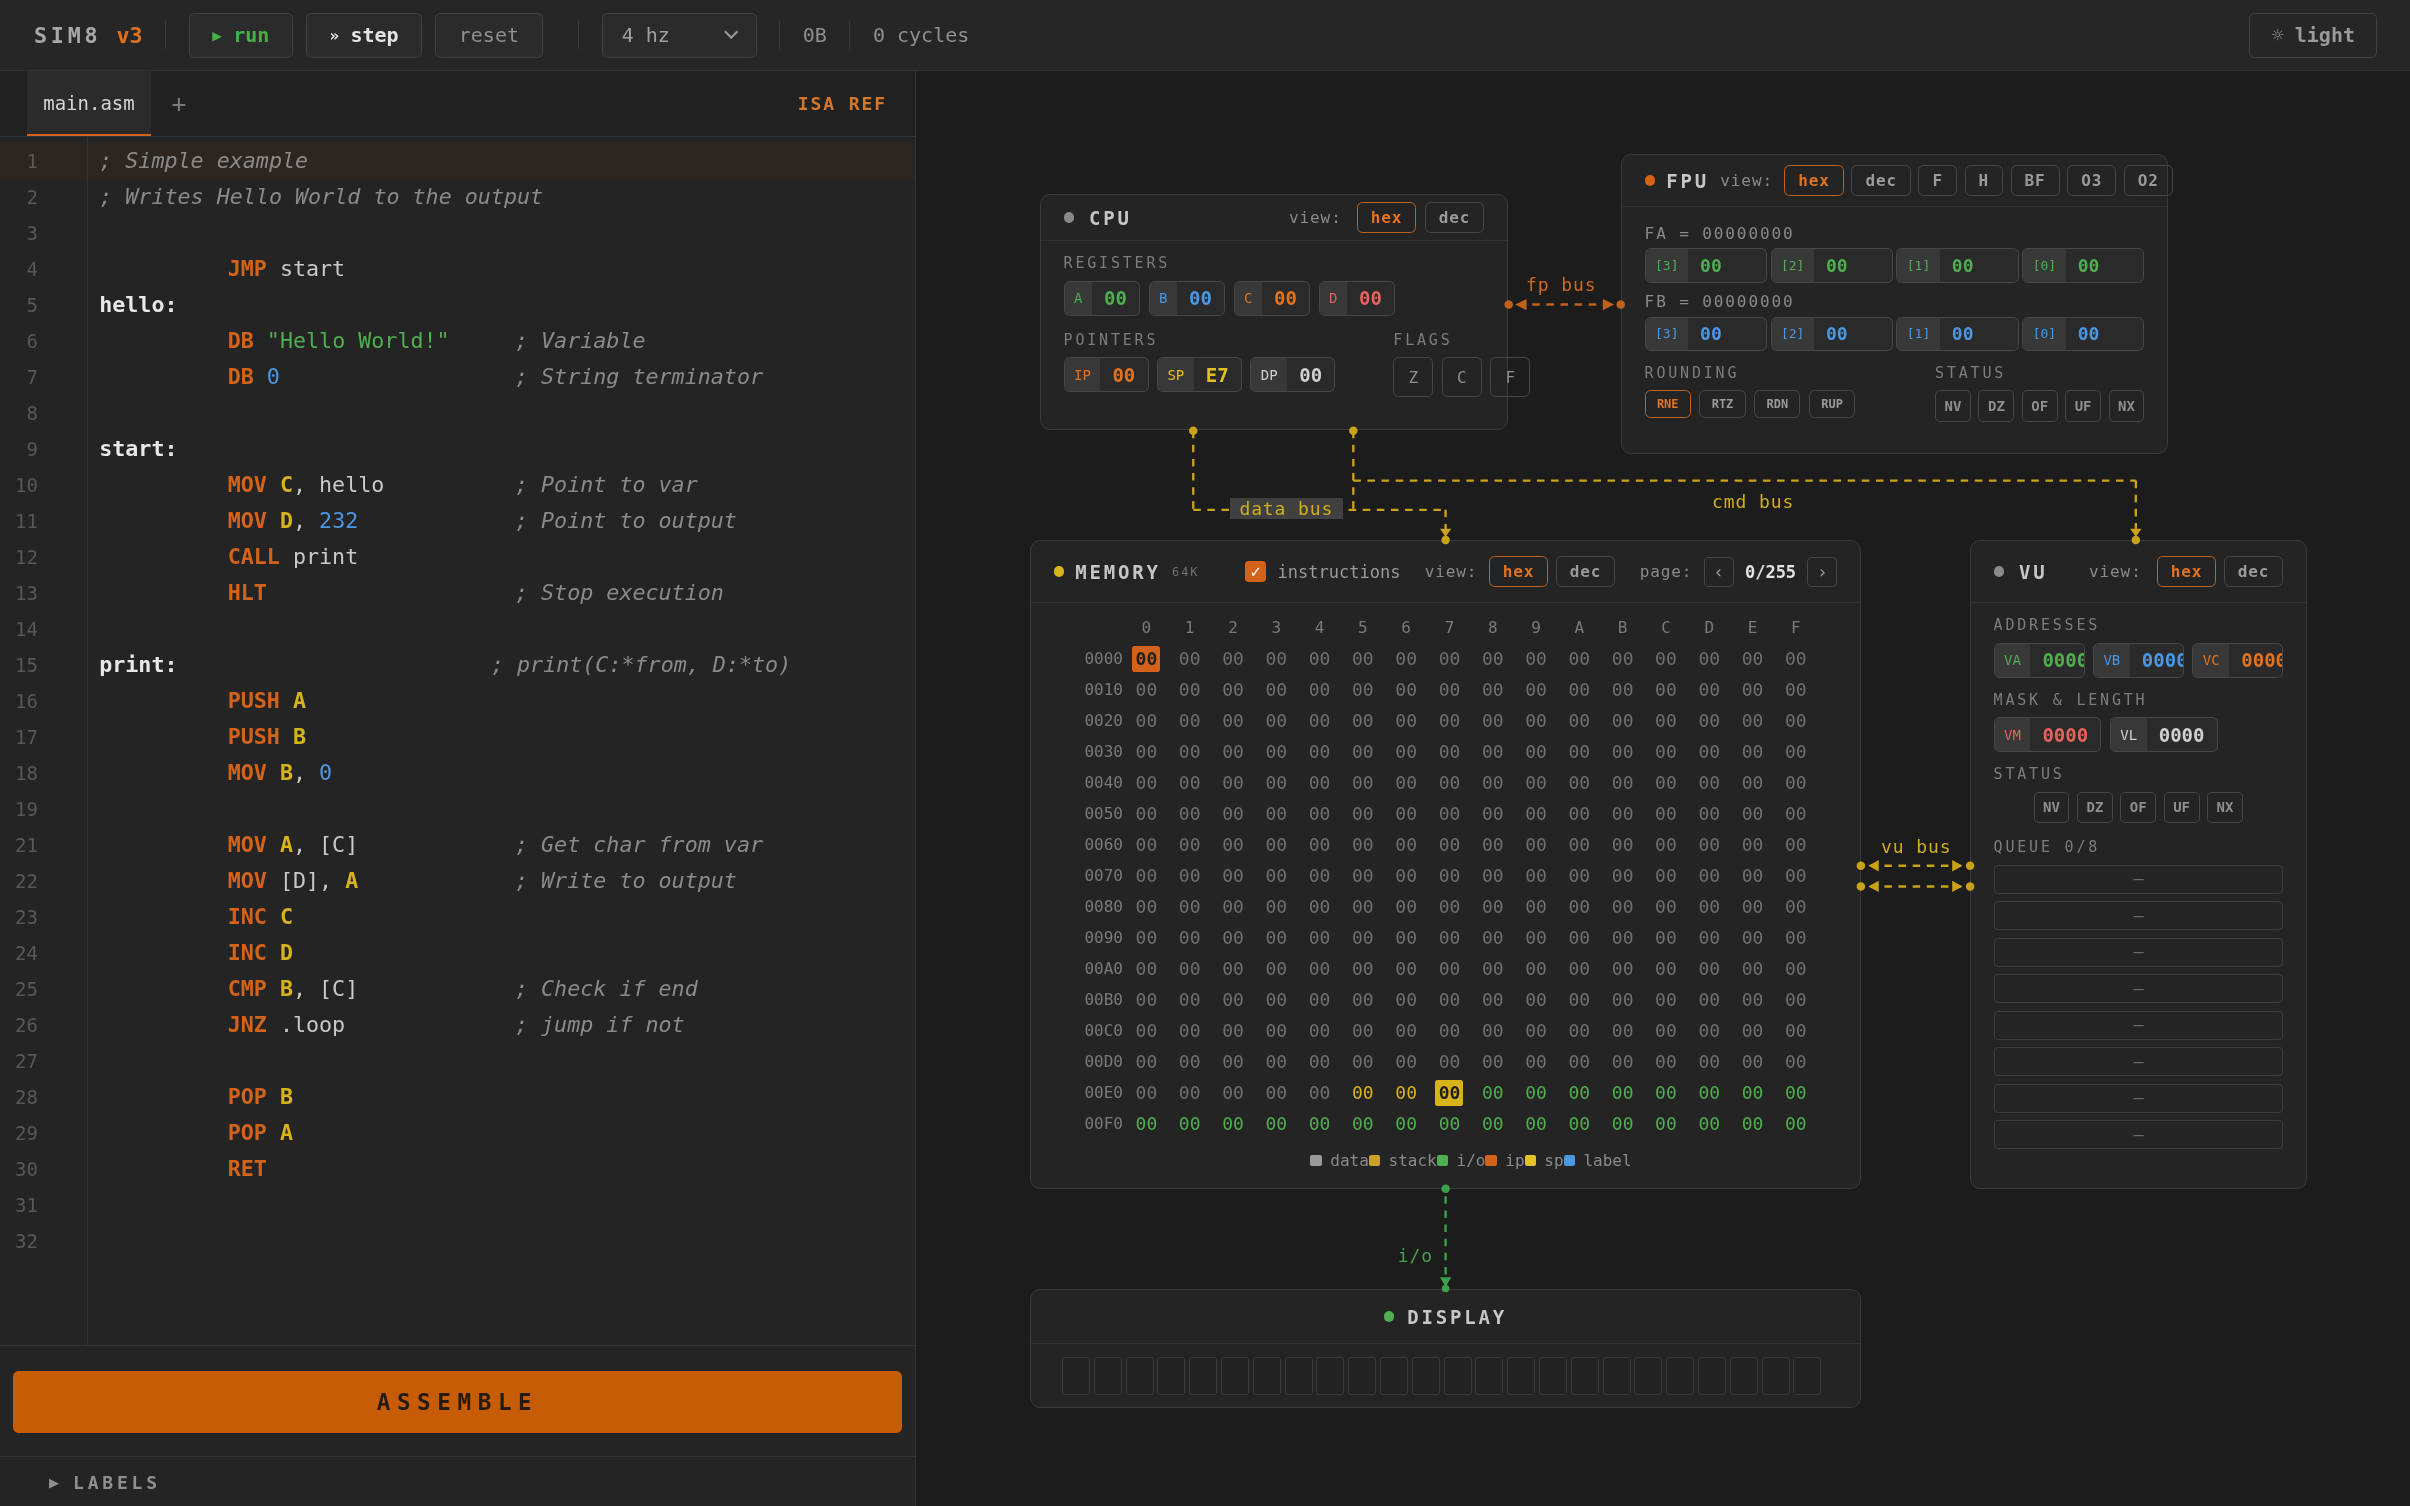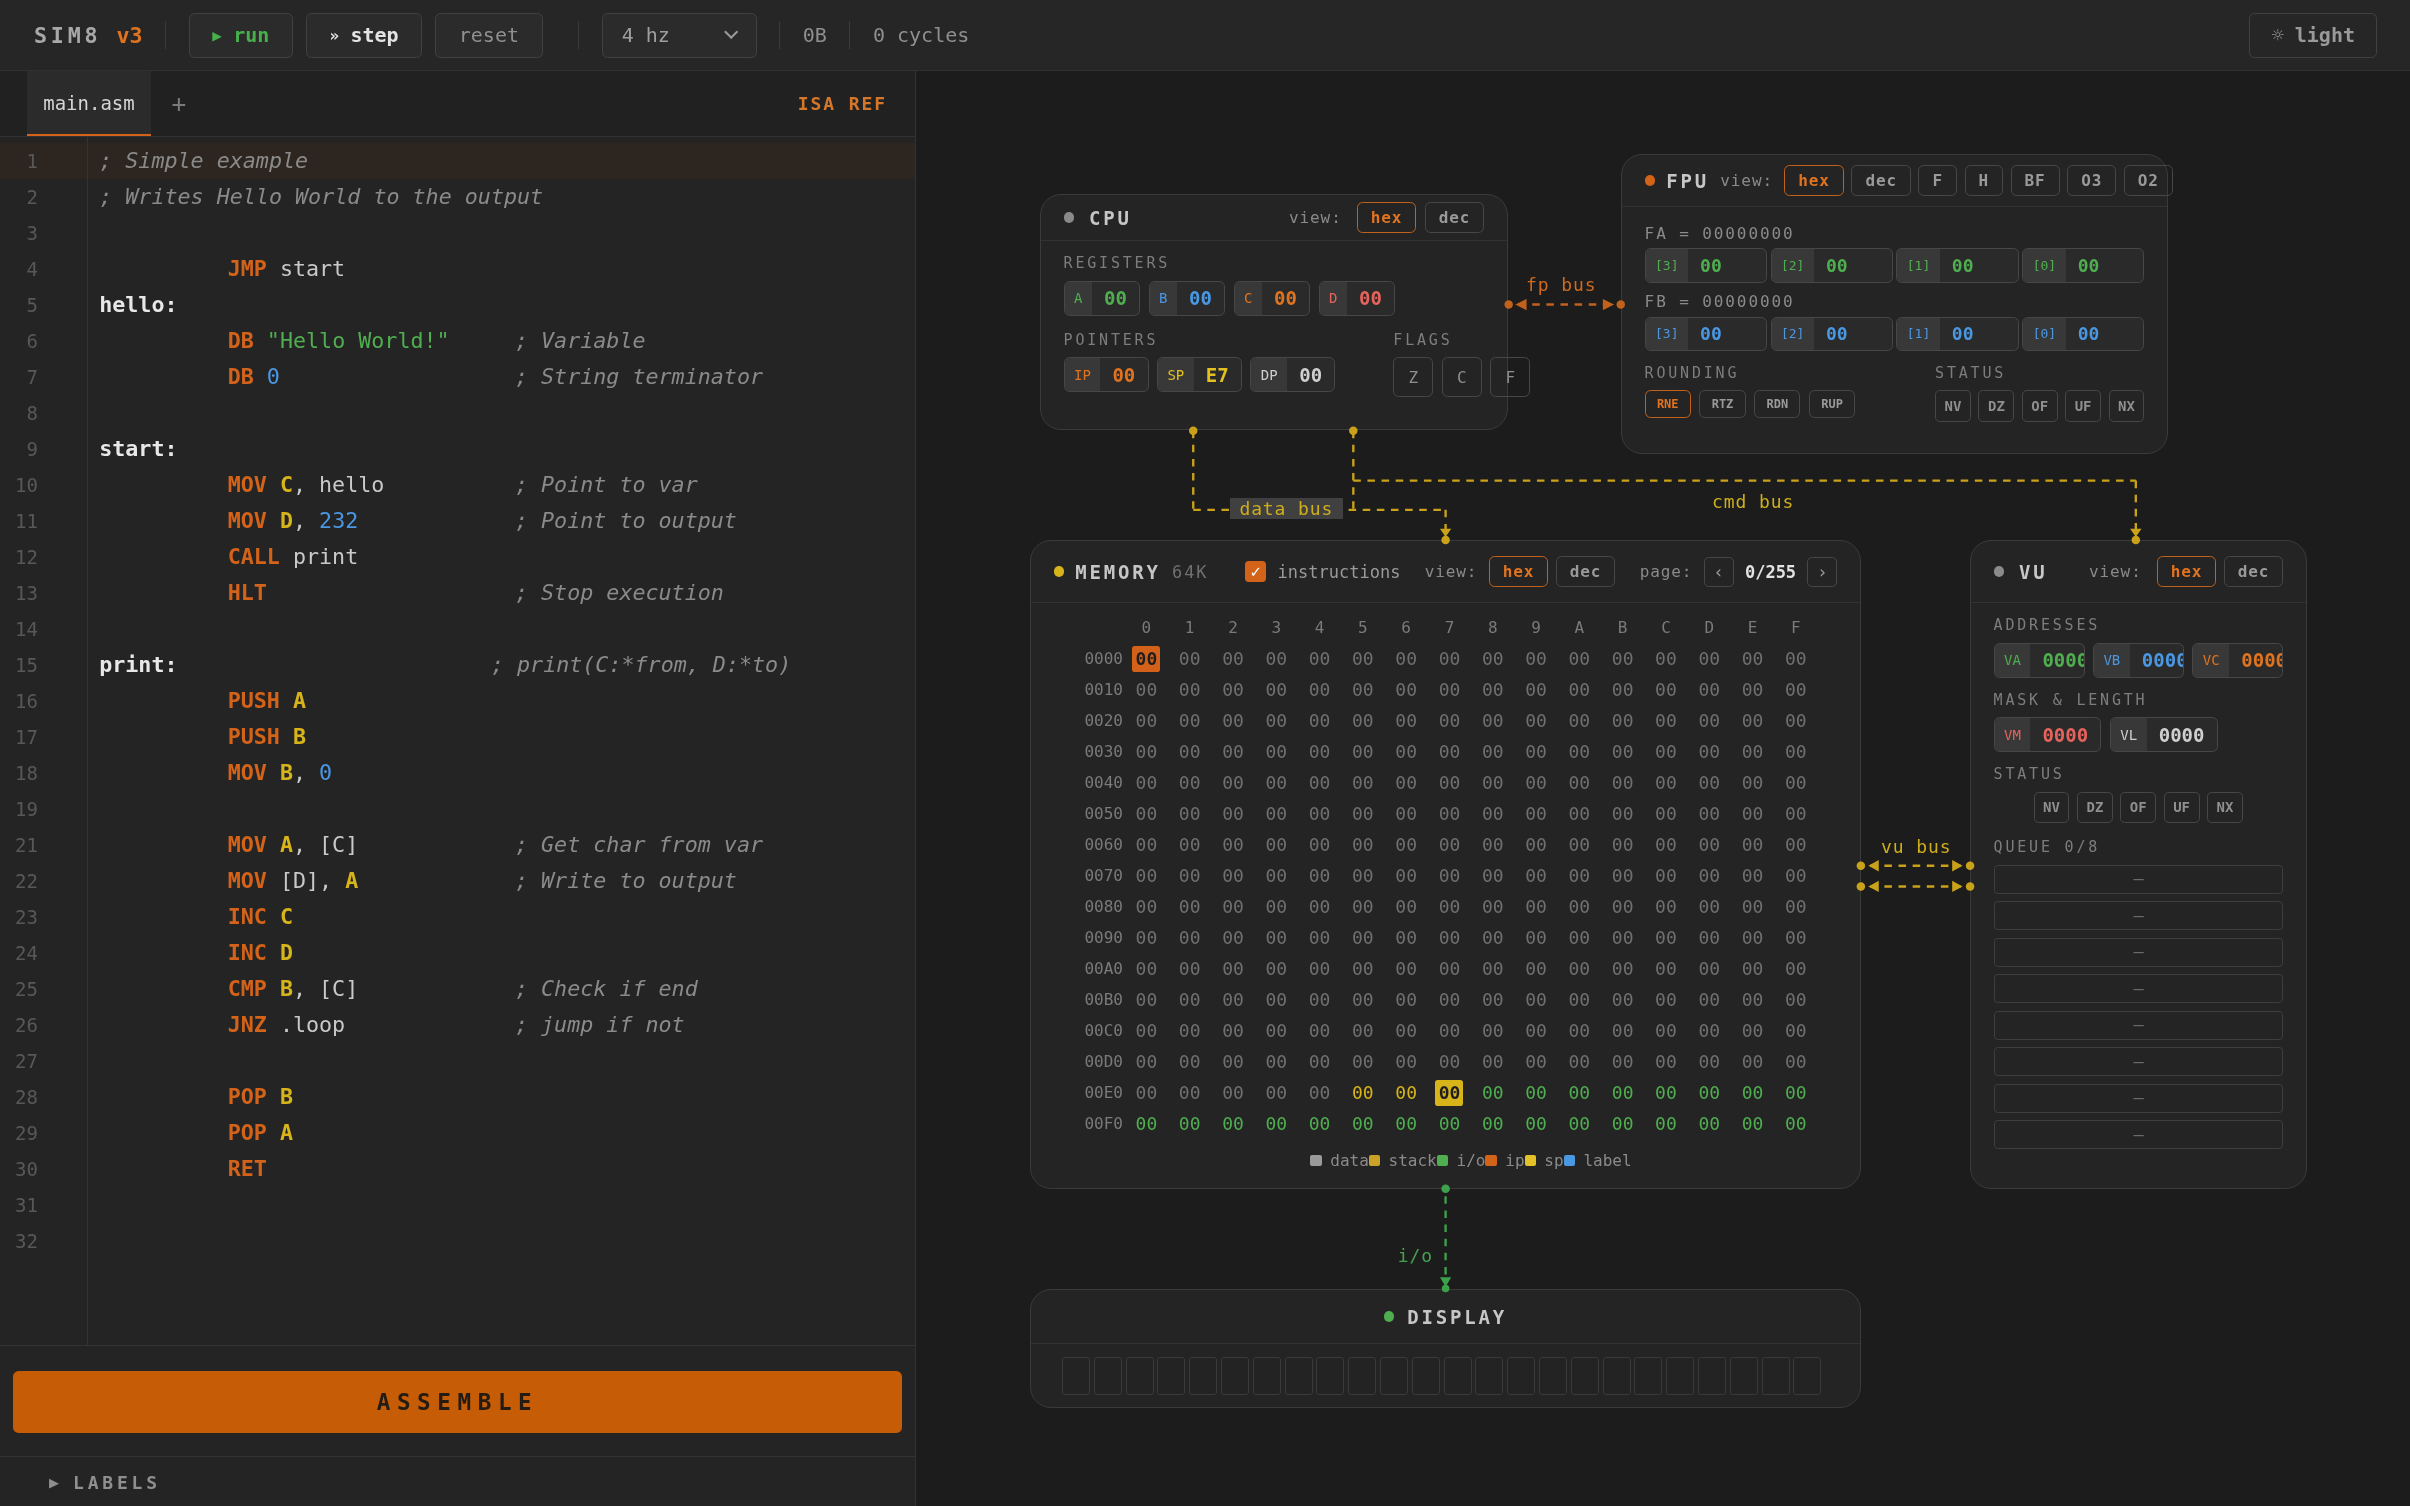--- a/index.html
+++ b/index.html
@@ -53,25 +53,25 @@
   .asm-area { height:111px; border-top:0.9px solid #333; padding:24.5px 13px 0; }
   .asm-btn { width:100%; height:62px; background:#c75c06; border:none; border-radius:5.6px;
              font-family:inherit; font-size:22.6px; font-weight:bold; letter-spacing:6.6px; color:#241c12; }
   .labels-area { height:51px; border-top:0.9px solid #333; display:flex; align-items:center;
                  padding-left:49px; gap:14px; }
   .tri { color:#8f8f8f; font-size:13px; font-family:"DejaVu Sans",sans-serif; }
   .labels-txt { color:#8f8f8f; font-size:18px; font-weight:bold; letter-spacing:3.8px; }
 
   
   .canvas { position:absolute; left:919px; top:71px; width:1492px; height:1436px; background:#1c1c1c; }
-  .panel { position:absolute; background:#242424; border:0.9px solid #3a3a3a; border-radius:21px; }
+  .panel { position:absolute; background:#242424; border:0.9px solid #3a3a3a; border-radius:10px; }
   .panel-h { display:flex; align-items:center; padding:0 22.6px; gap:15px; border-bottom:0.9px solid #323232; }
   .dot { width:10.4px; height:10.4px; border-radius:50%; flex:none; }
   .p-title { font-size:19px; font-weight:bold; letter-spacing:2.8px; color:#c6c6c6; }
-  .p-sub { font-size:17px; letter-spacing:1.9px; color:#6f6f6f;text-align:right; }
+  .p-sub { font-size:12px; letter-spacing:1.9px; color:#6f6f6f;text-align:right; }
   .vlabel { font-size:16px; color:#8a8a8a; letter-spacing:0.9px; }
   .vbtn { border:1.9px solid #474747; color:#9a9a9a; border-radius:5.6px; padding:4.7px 13px;
           font-size:16px; font-weight:bold; letter-spacing:0.9px; }
   .vbtn.active { border-color:#c0611c; color:#e0731f; }
   .sec-label { font-size:15px; letter-spacing:2.8px; color:#7d7d7d; margin-bottom:8.5px; }
   .chip { display:inline-flex; border:0.9px solid #474747; border-radius:5.6px; overflow:hidden;
           align-items:stretch; background:#2a2a2a; }
   .chip-n { background:#383838; padding:5.6px 9.4px; font-size:14px; display:flex; align-items:center; }
   .chip-v { padding:5.6px 12.2px; font-size:19px; font-weight:bold; display:flex; align-items:center; }
   .fbox { border:0.9px solid #474747; border-radius:5.6px; width:40px; height:40px; display:flex;

